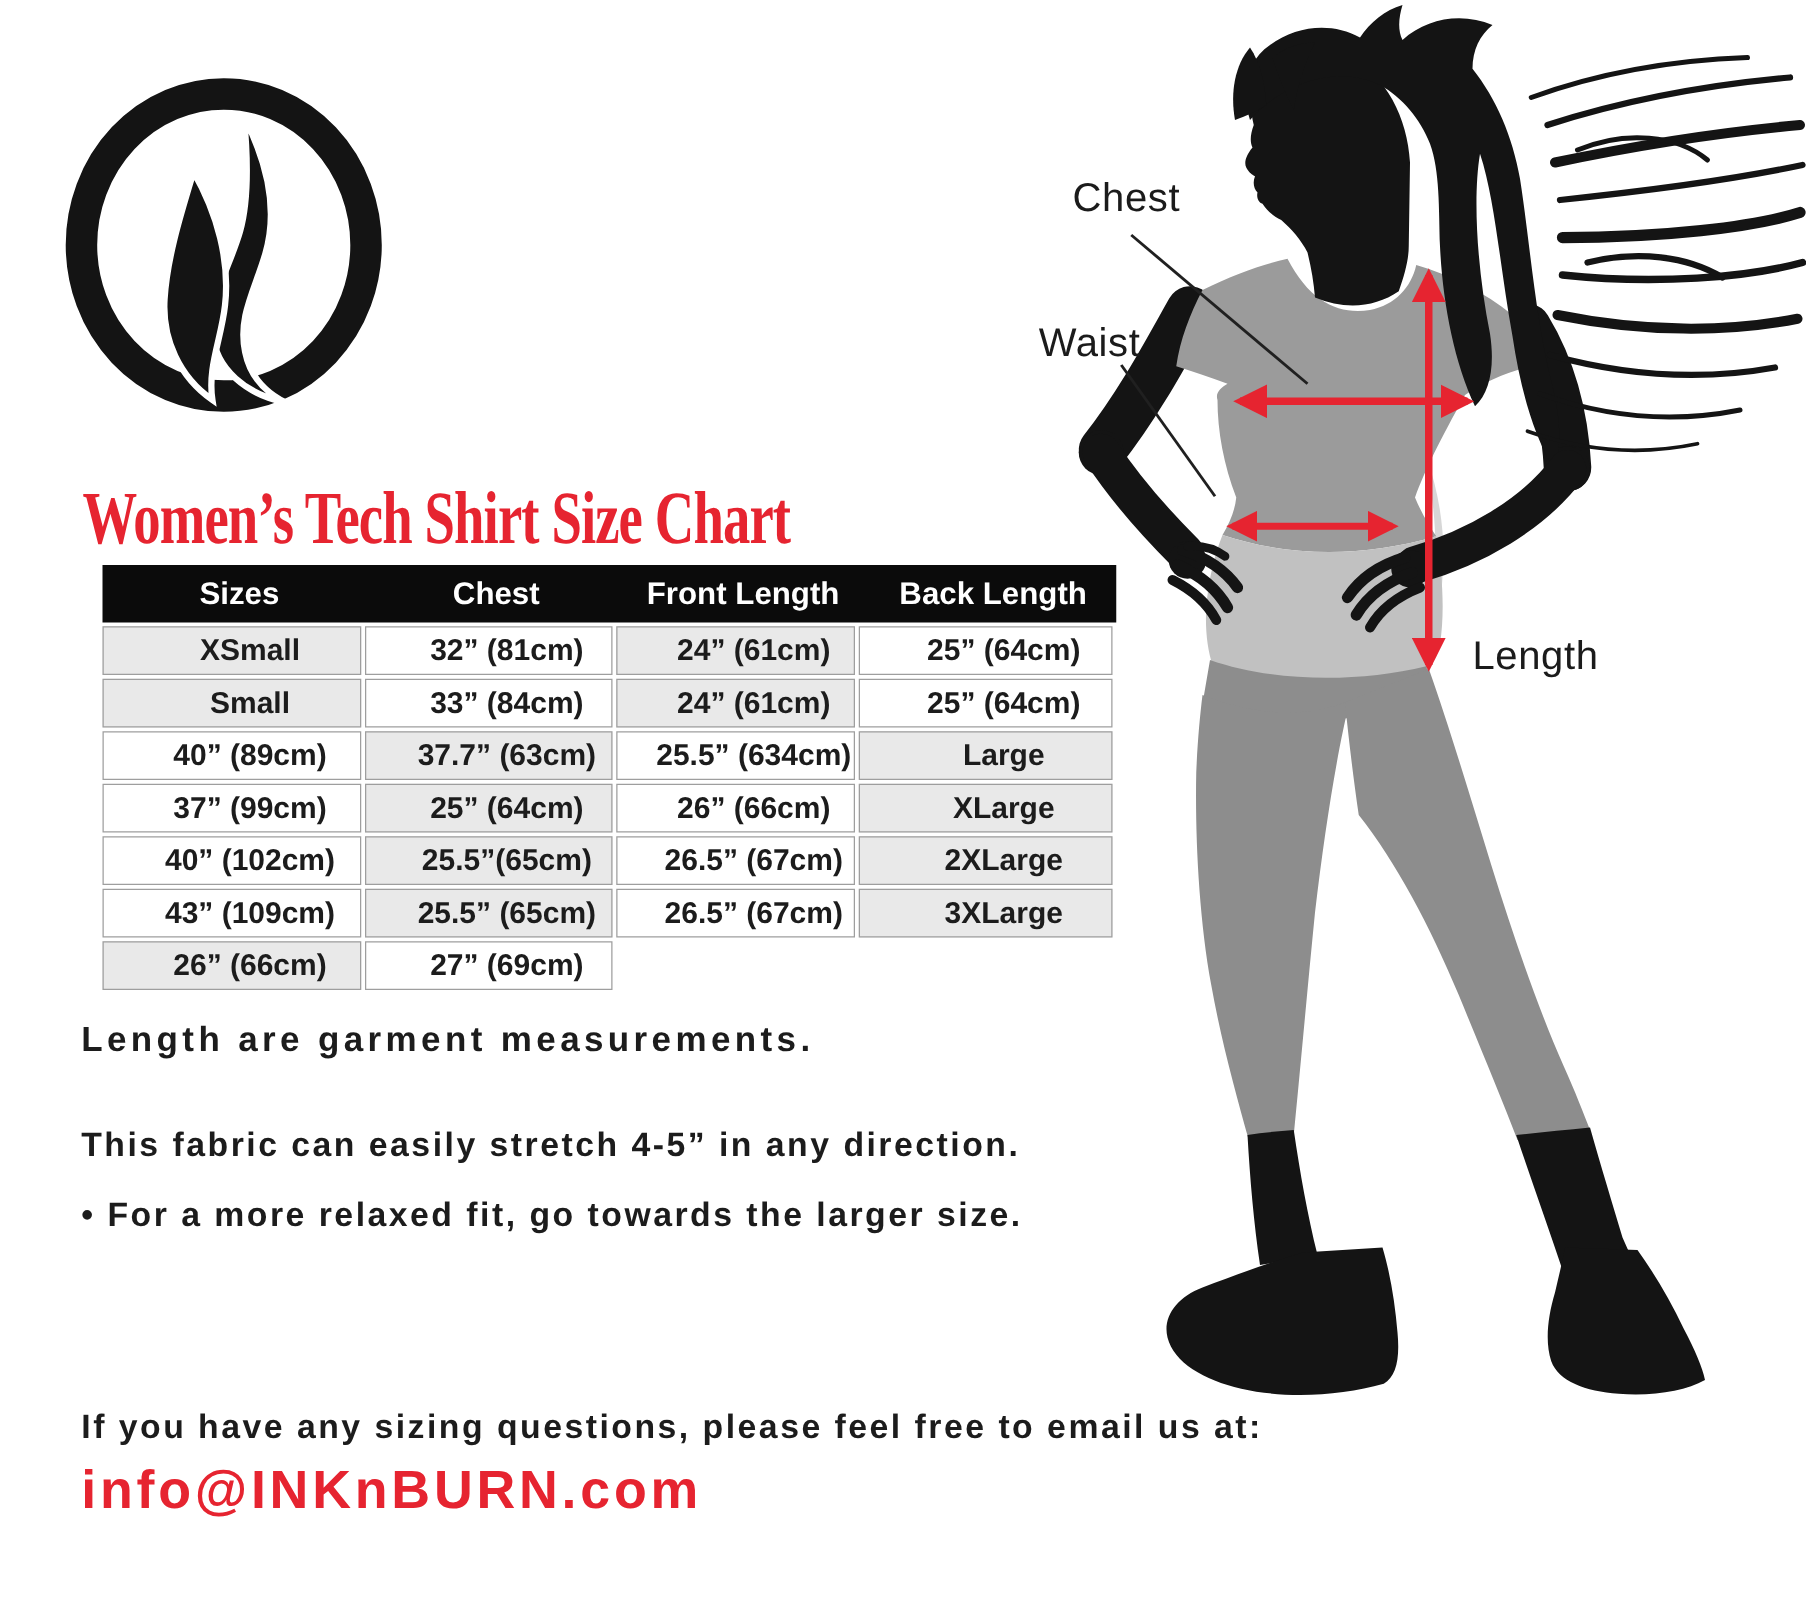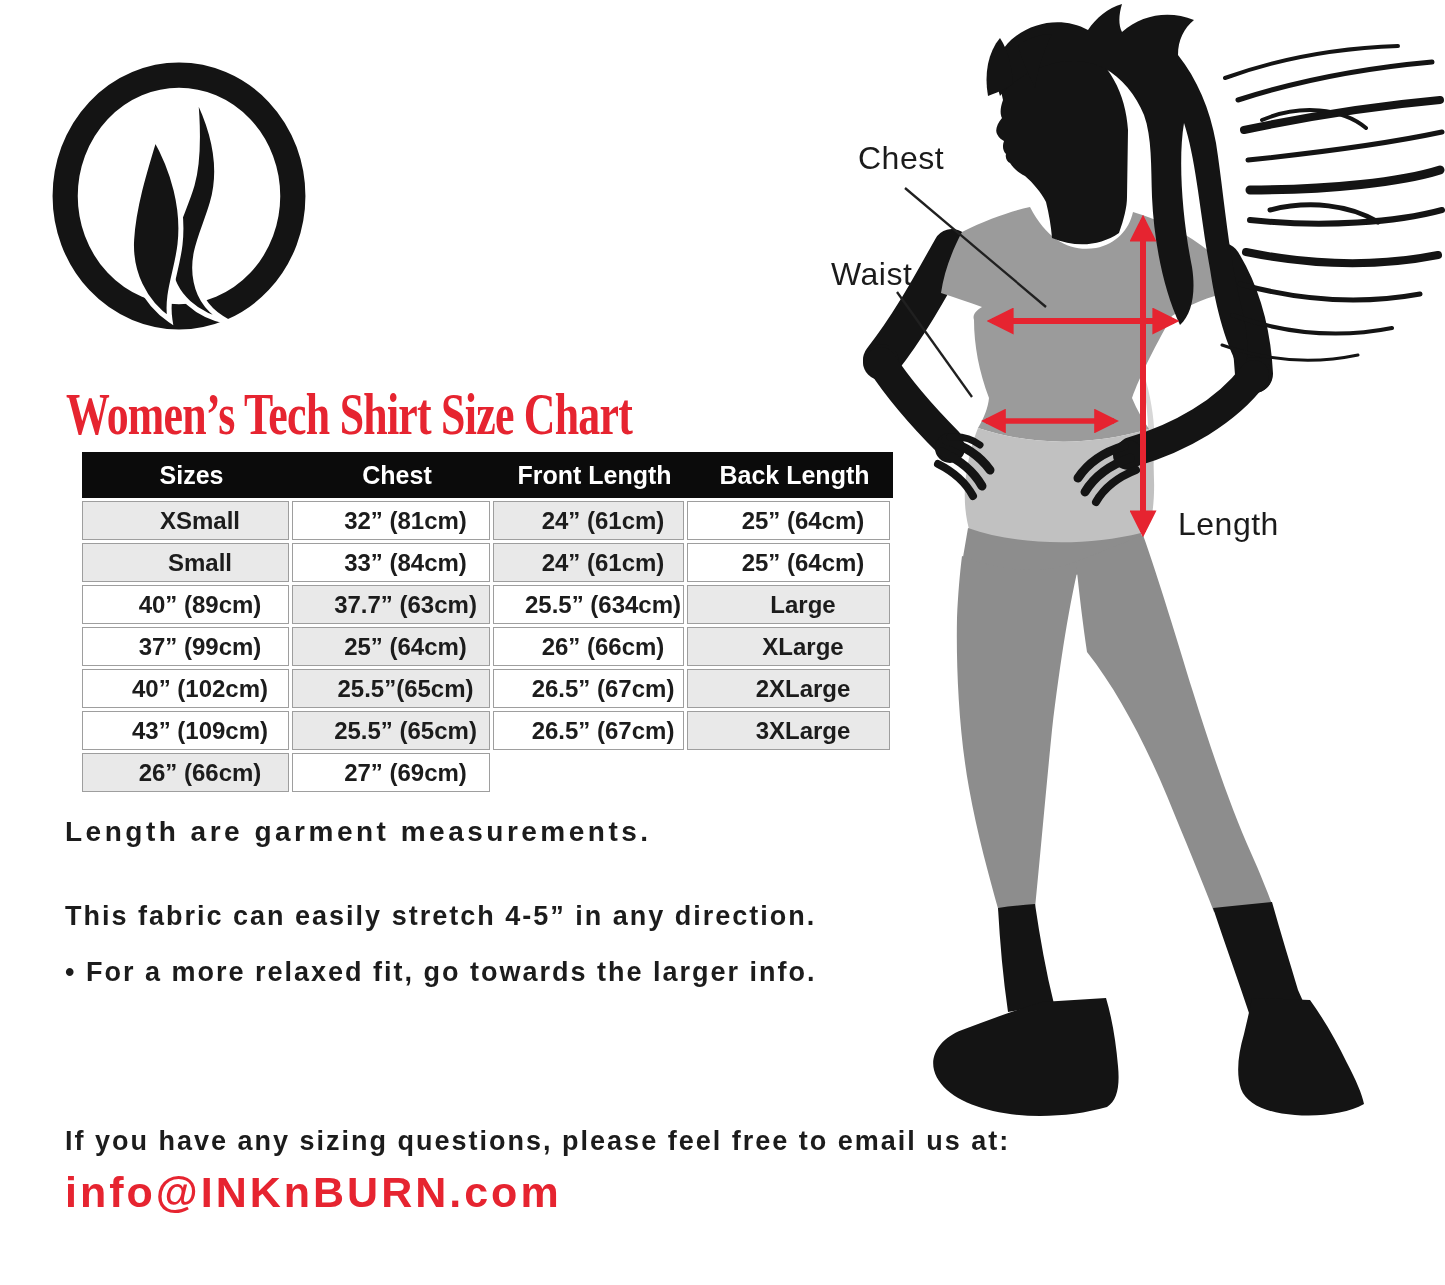--- a/index.html
+++ b/index.html
@@ -98,21 +98,21 @@
         <div class="cell c2 alt">25.5” (65cm)</div>
         <div class="cell c3">26.5” (67cm)</div>
         <div class="cell c0 alt">3XLarge</div>
         <div class="cell c2 alt">26” (66cm)</div>
         <div class="cell c3">27” (69cm)</div>
       </div>
   </div>
 
   <p class="note note1">Length are garment measurements.</p>
   <p class="note note2">This fabric can easily stretch 4-5” in any direction.</p>
-  <p class="note bullet1">• For a more relaxed fit, go towards the larger info.</p>
+  <p class="note bullet1">• For a more relaxed fit, go towards the larger size.</p>
 
   <p class="contact">If you have any sizing questions, please feel free to email us at:</p>
   <p class="email">info@INKnBURN.com</p>
 
   <svg class="figure" viewBox="0 0 1445 1285">
     <defs>
       <marker id="ah" viewBox="0 0 10 10" refX="8" refY="5" markerWidth="4.5" markerHeight="4.5" orient="auto-start-reverse">
         <path d="M0 0 L10 5 L0 10 z" fill="var(--accent_red,#e62430)"></path>
       </marker>
     </defs>

